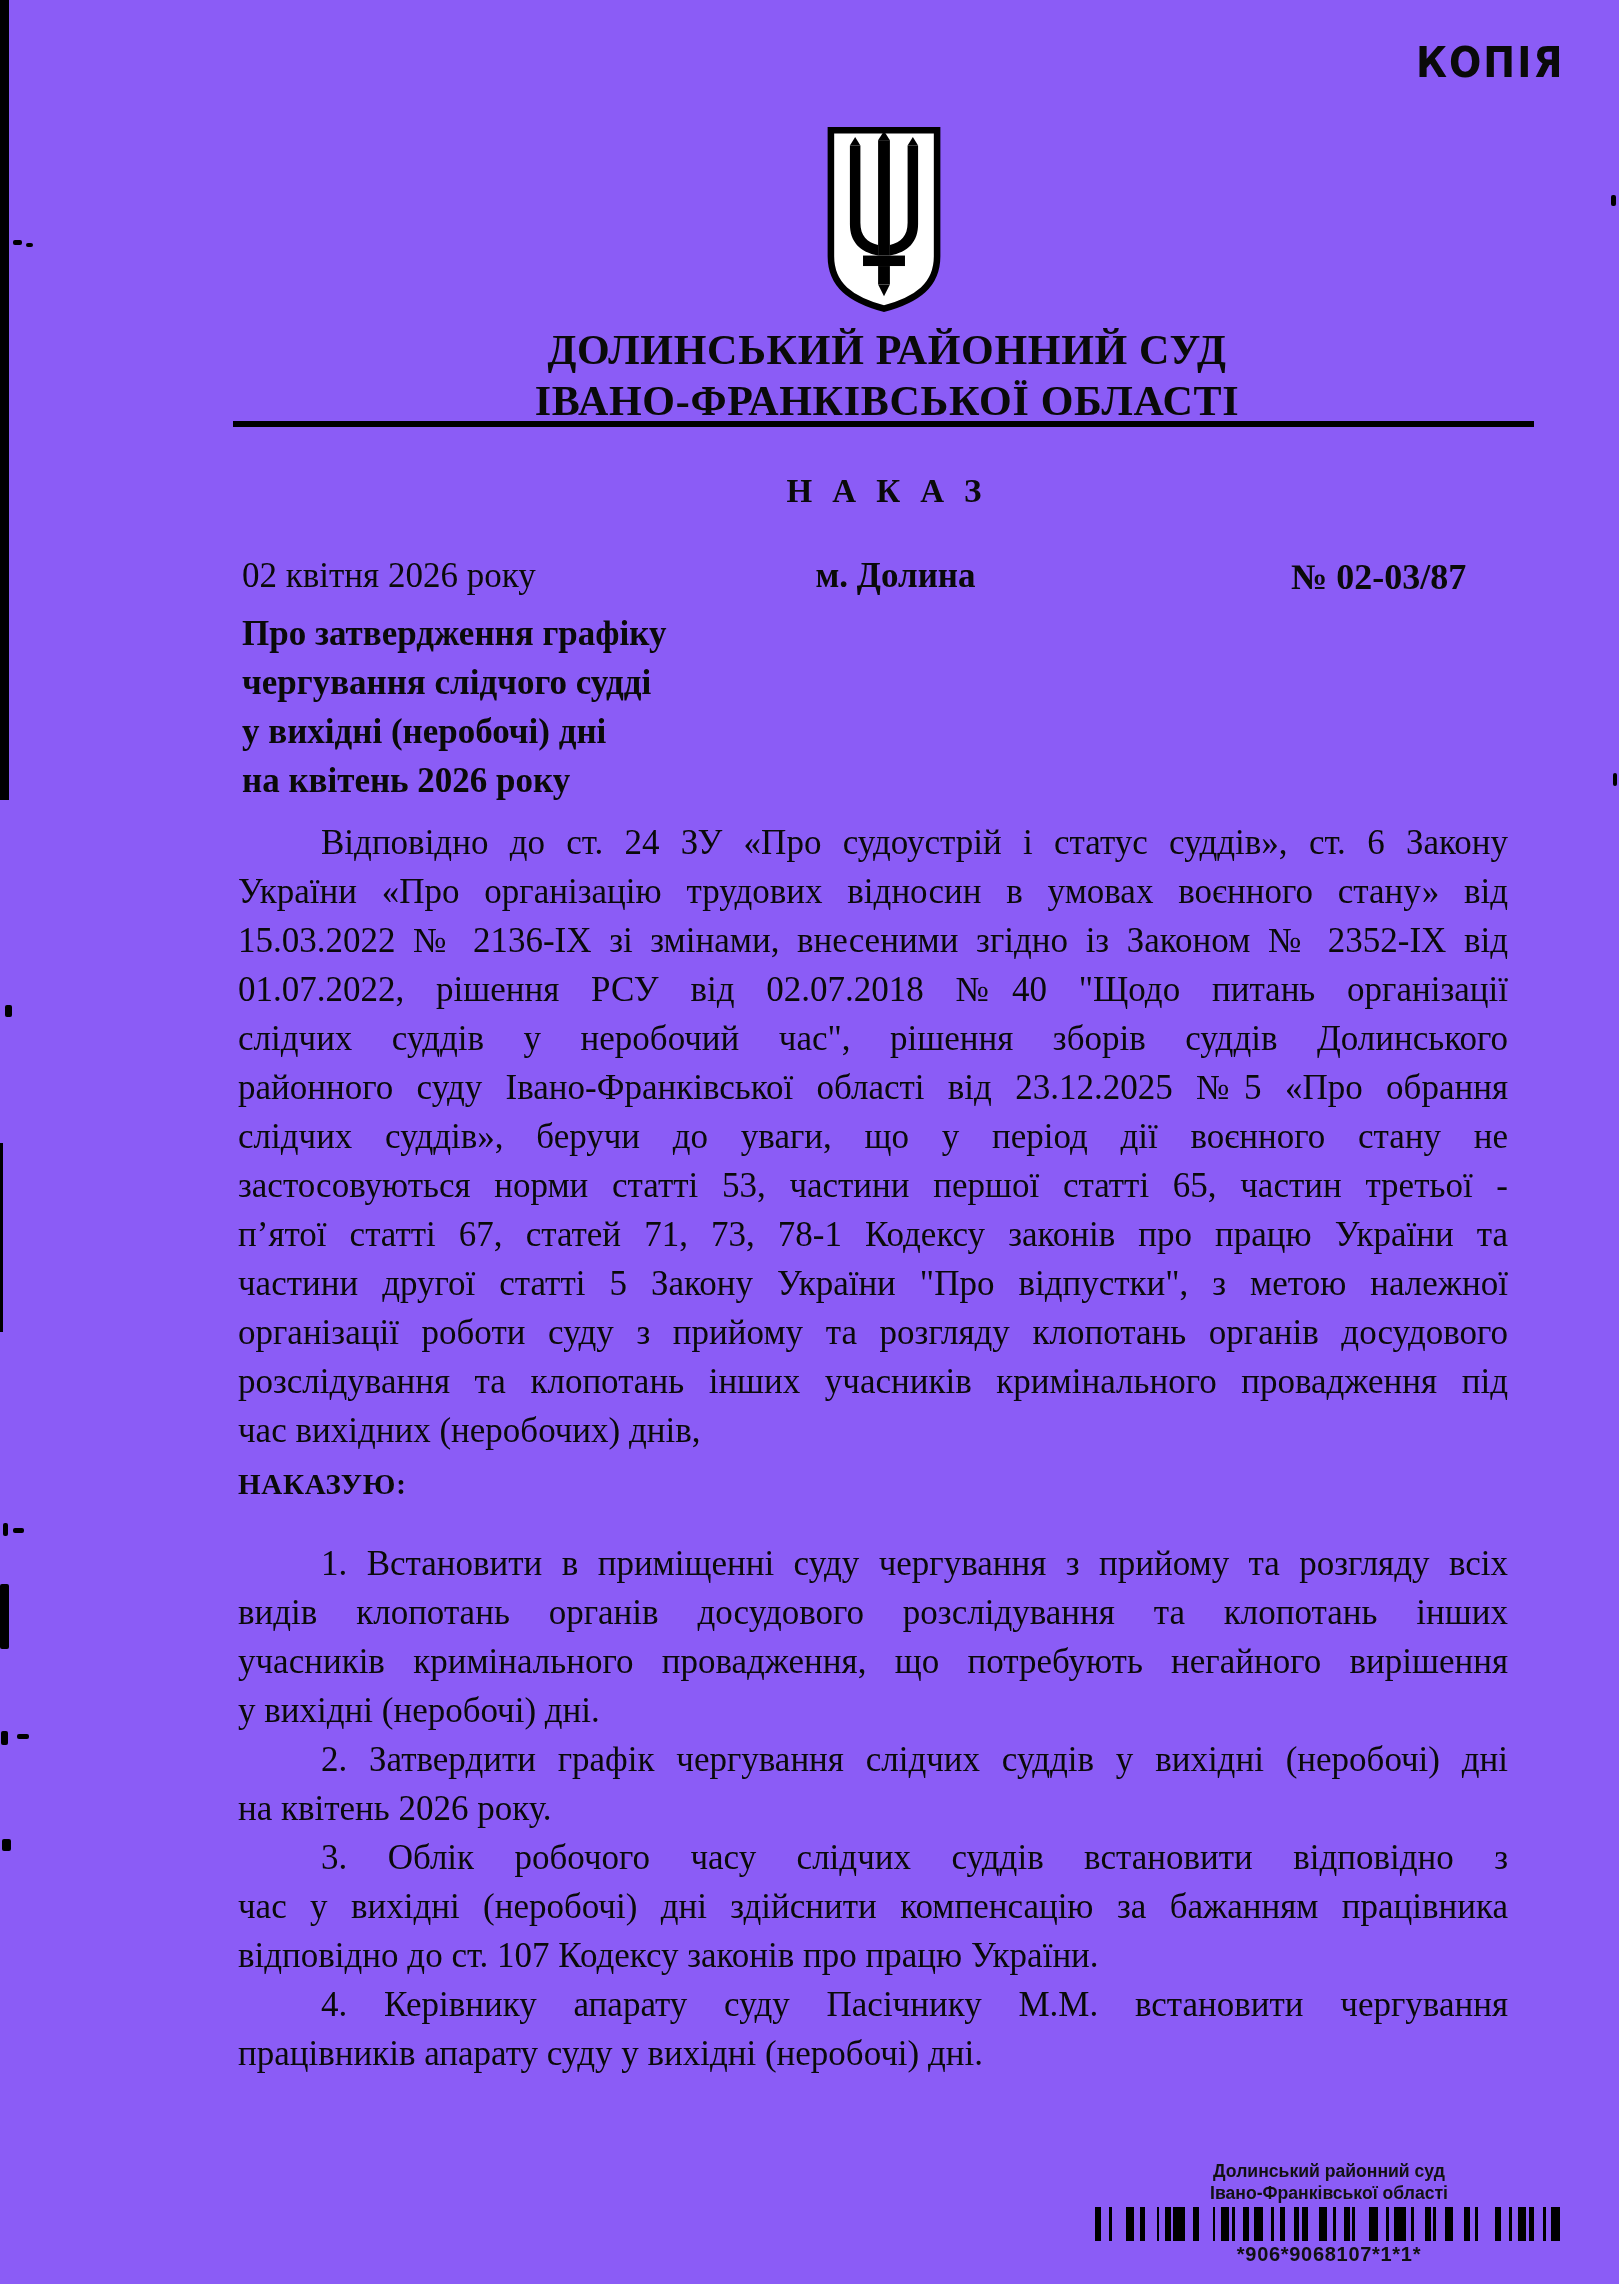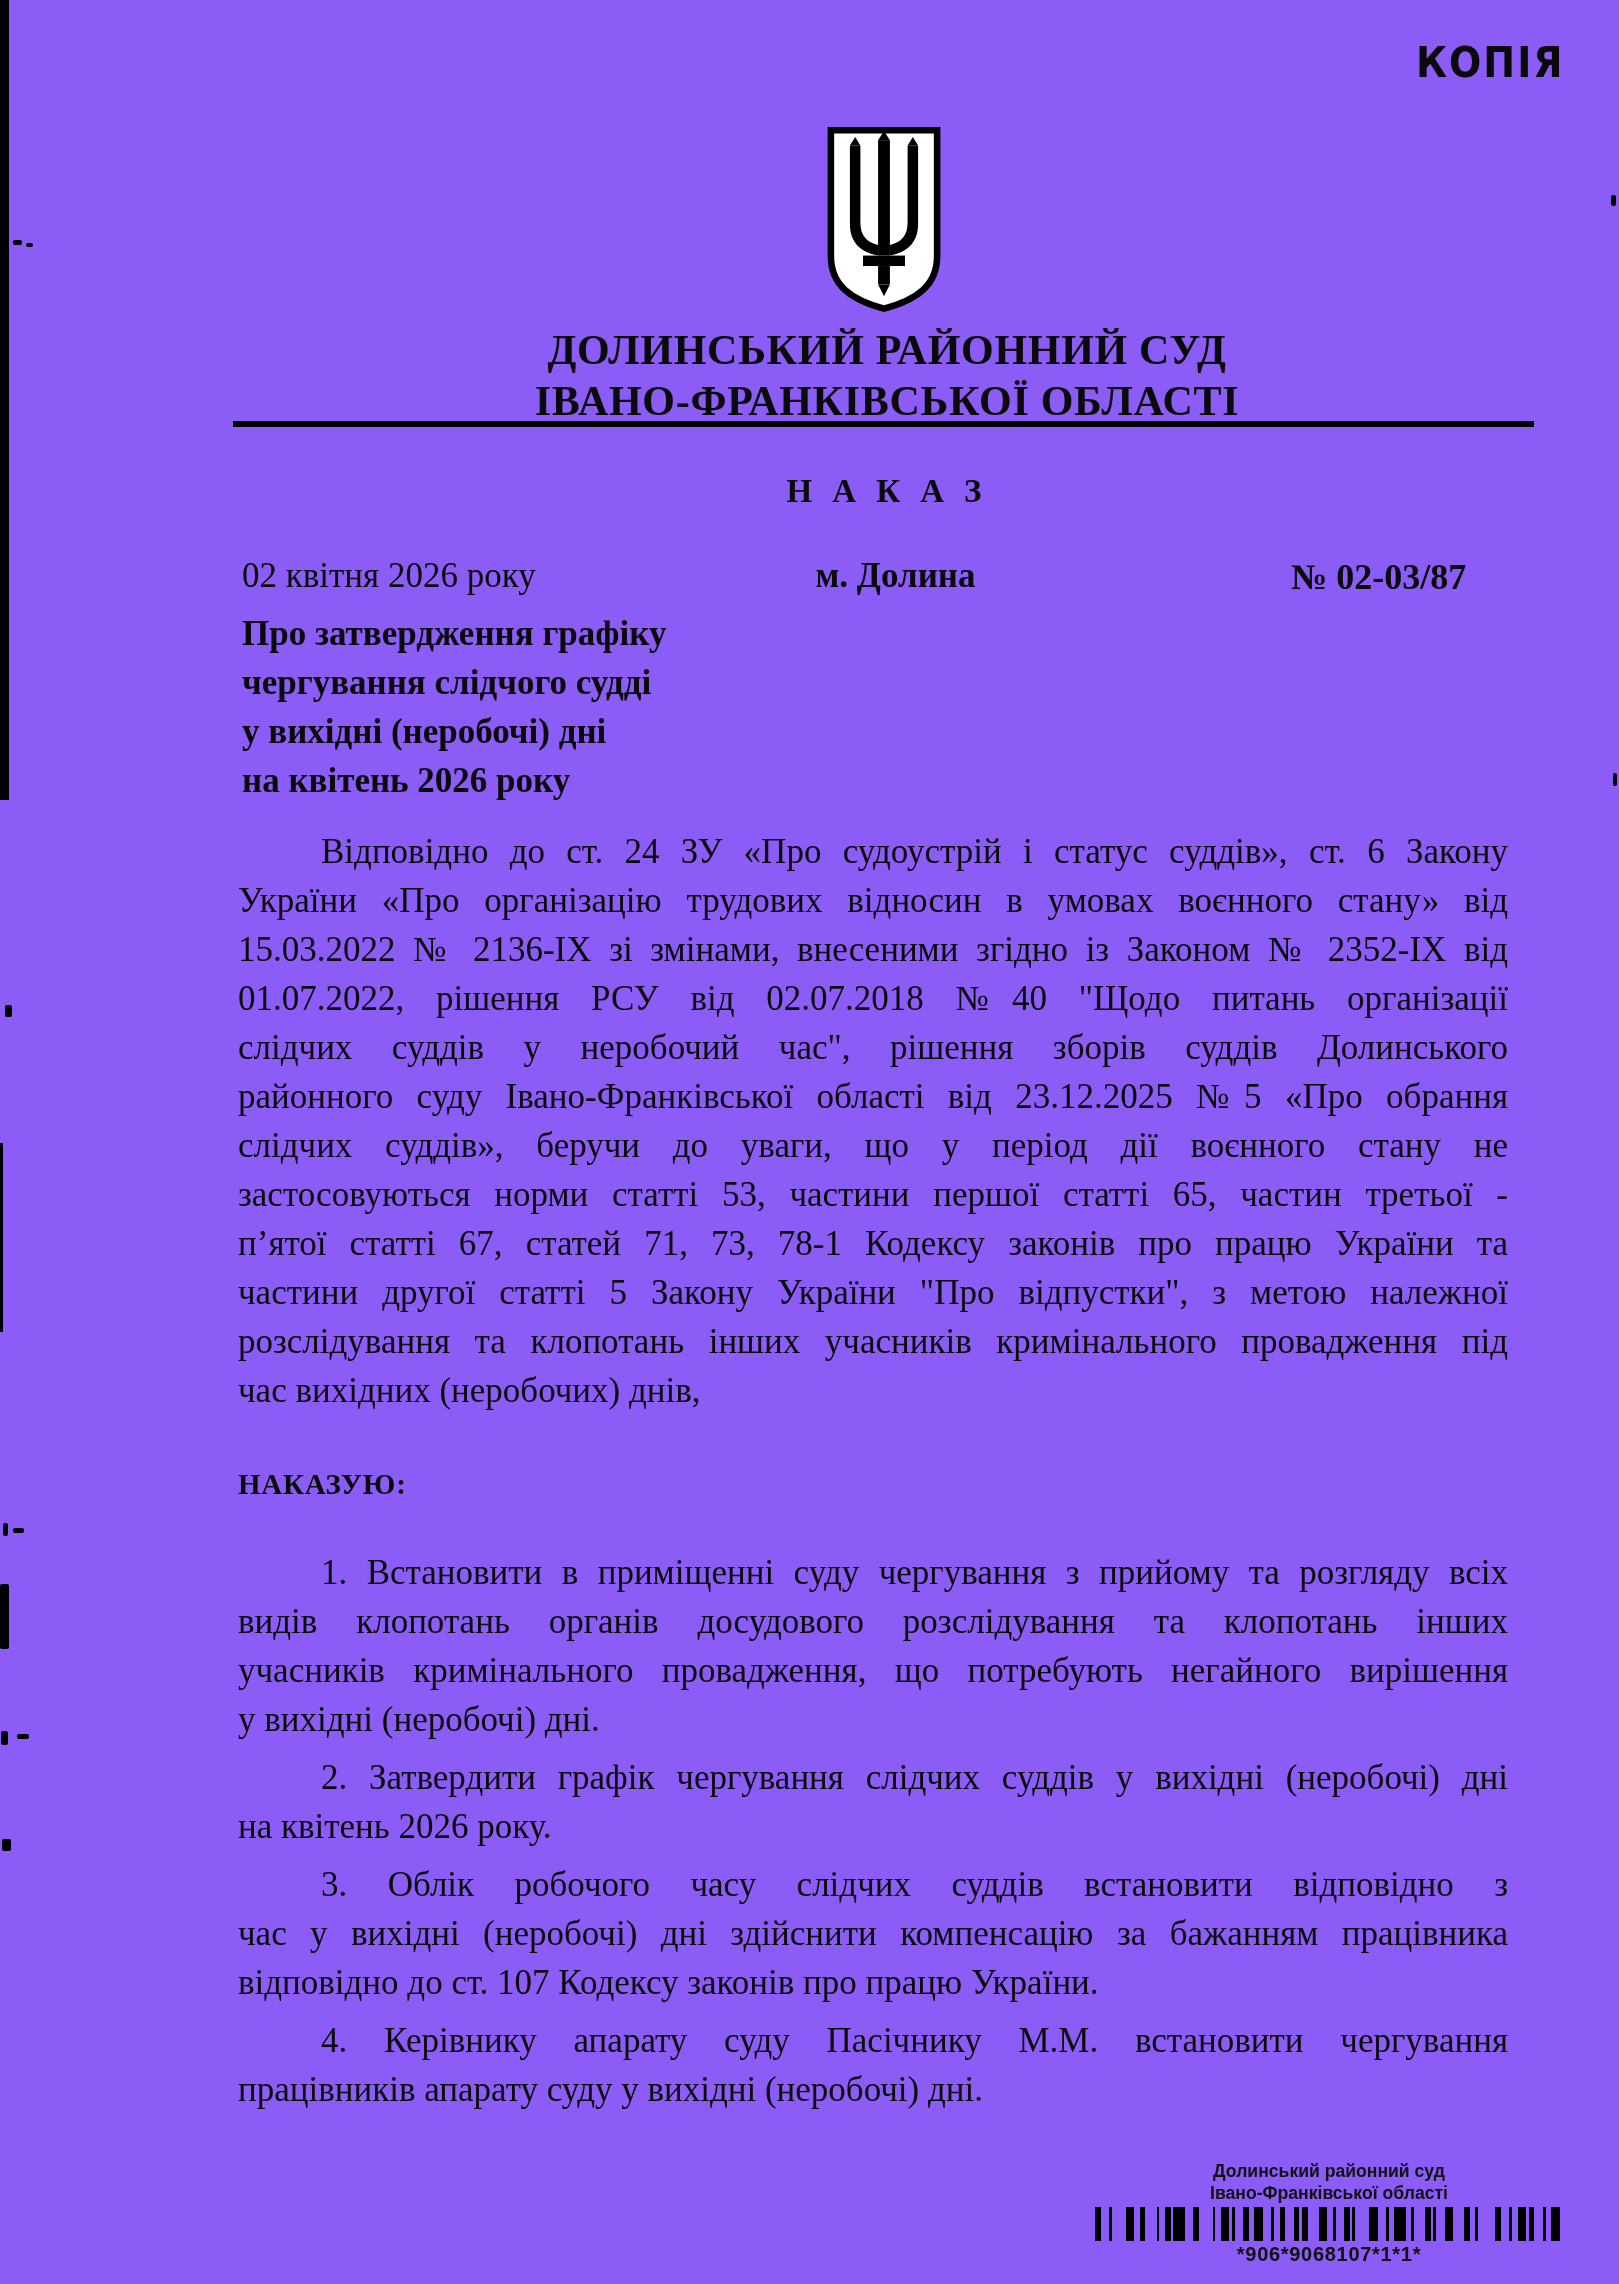--- a/index.html
+++ b/index.html
@@ -41,21 +41,21 @@
   .meta-number{position:absolute;left:1049px;top:0;font-weight:bold;font-size:36px;}
   
   .subject{position:absolute;left:242px;top:609px;font-weight:bold;font-size:35px;line-height:49px;}
   
   .bodyblock{position:absolute;left:238px;width:1270px;font-size:35px;line-height:49px;}
   .preamble{top:818px;}
   .order-items{top:1539px;}
   .bline{height:49px;white-space:nowrap;}
   .bline.jl{white-space:normal;text-align:justify;text-align-last:justify;}
   .bline.last{text-align:left;text-align-last:left;}
-  .bline.ind{padding-left:83px;margin-top:9px;}
+  .bline.ind{padding-left:83px;}
   .order-heading{
     position:absolute;left:238px;top:1468px;
     font-weight:bold;font-size:29px;letter-spacing:0.7px;text-align:center;
   }
   
   .footer-stamp{
     position:absolute;left:1095px;top:2161px;width:468px;
     font-family:"Liberation Sans", sans-serif;
     text-align:center;color:#111;
   }
@@ -127,20 +127,21 @@
     <div class="bline jl ind">Відповідно до ст. 24 ЗУ «Про судоустрій і статус суддів», ст. 6 Закону</div>
     <div class="bline jl">України «Про організацію трудових відносин в умовах воєнного стану» від</div>
     <div class="bline jl">15.03.2022 № 2136-IX зі змінами, внесеними згідно із Законом № 2352-IX від</div>
     <div class="bline jl">01.07.2022, рішення РСУ від 02.07.2018 №40 "Щодо питань організації</div>
     <div class="bline jl">слідчих суддів у неробочий час", рішення зборів суддів Долинського</div>
     <div class="bline jl">районного суду Івано-Франківської області від 23.12.2025 №5 «Про обрання</div>
     <div class="bline jl">слідчих суддів», беручи до уваги, що у період дії воєнного стану не</div>
     <div class="bline jl">застосовуються норми статті 53, частини першої статті 65, частин третьої -</div>
     <div class="bline jl">п’ятої статті 67, статей 71, 73, 78-1 Кодексу законів про працю України та</div>
     <div class="bline jl">частини другої статті 5 Закону України "Про відпустки", з метою належної</div>
+    <div class="bline jl">організації роботи суду з прийому та розгляду клопотань органів досудового</div>
     <div class="bline jl">розслідування та клопотань інших учасників кримінального провадження під</div>
     <div class="bline last">час вихідних (неробочих) днів,</div>
   </div>
 
   <div class="order-heading">НАКАЗУЮ:</div>
 
   <div class="bodyblock order-items">
     <div class="bline jl ind">1. Встановити в приміщенні суду чергування з прийому та розгляду всіх</div>
     <div class="bline jl">видів клопотань органів досудового розслідування та клопотань інших</div>
     <div class="bline jl">учасників кримінального провадження, що потребують негайного вирішення</div>

